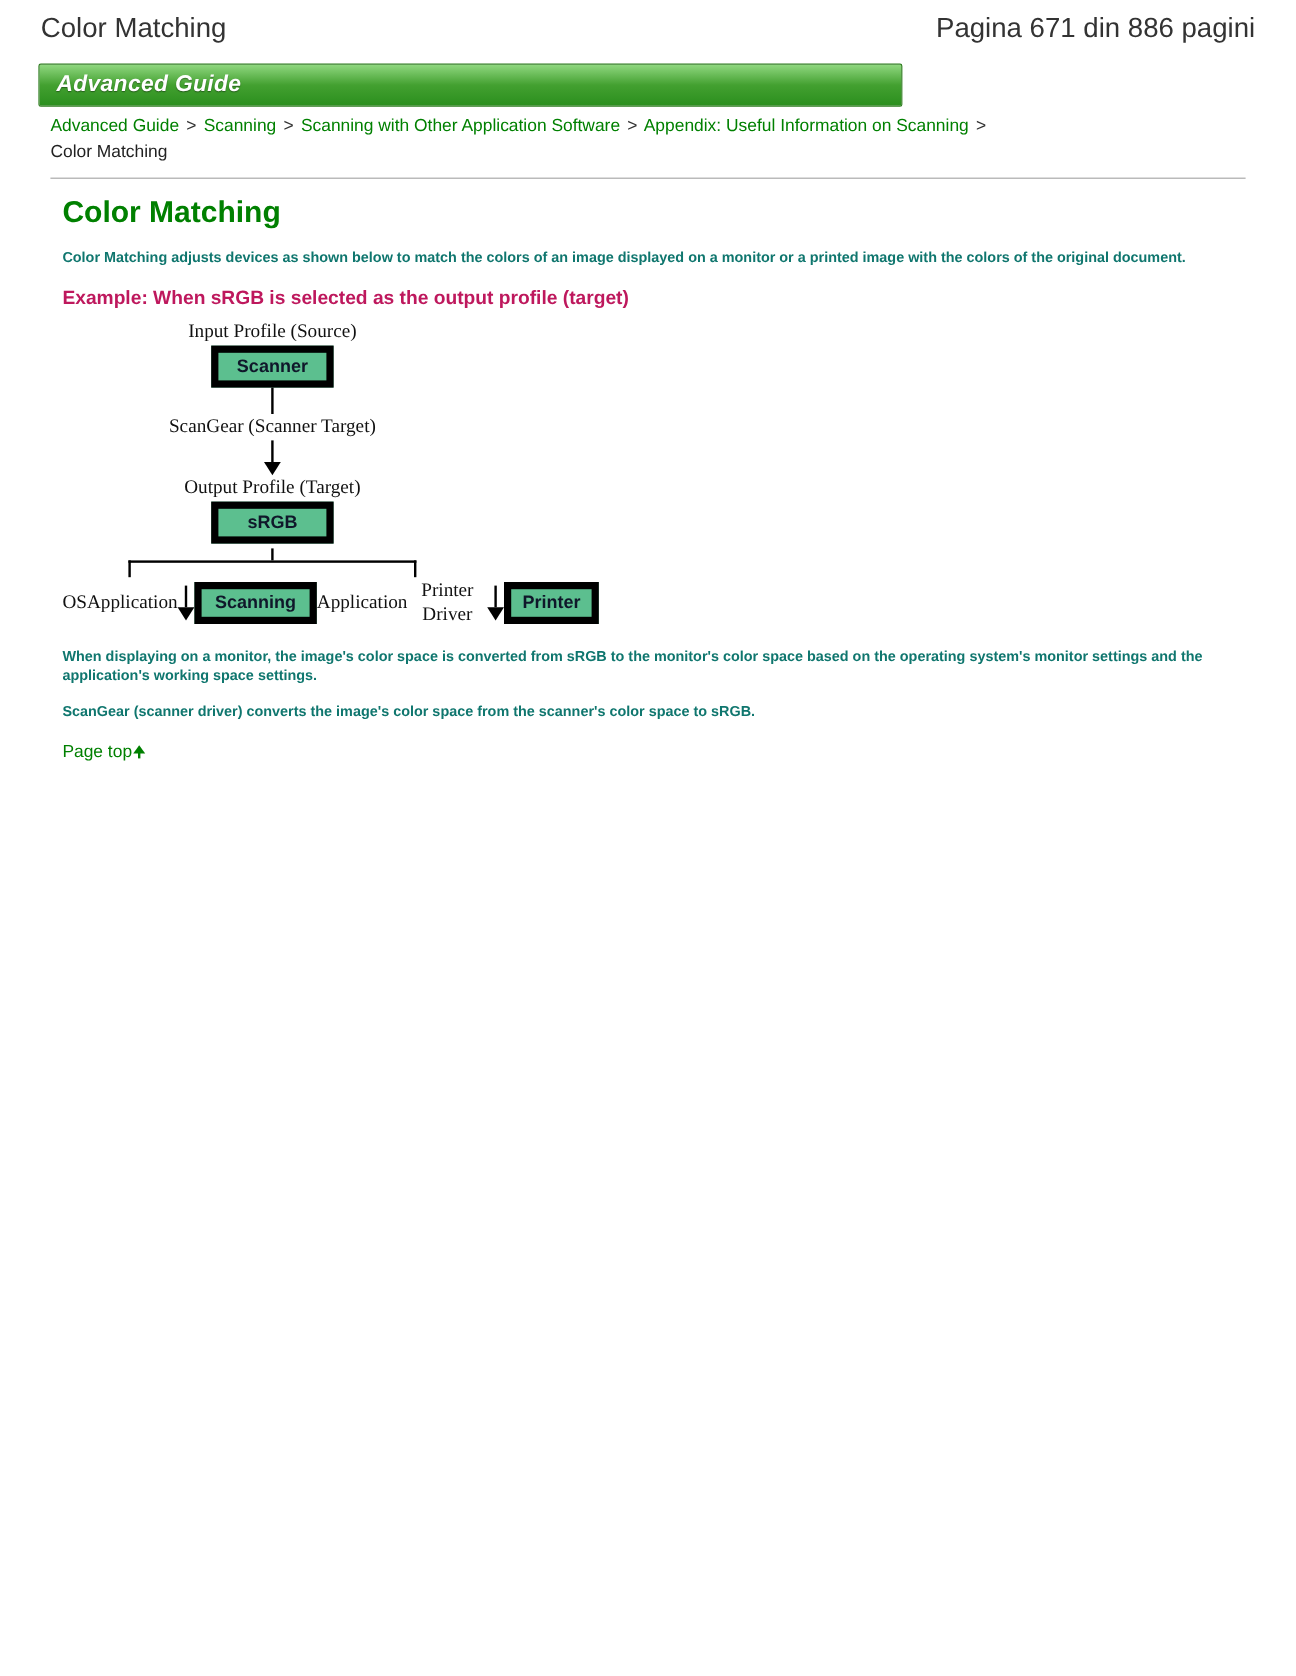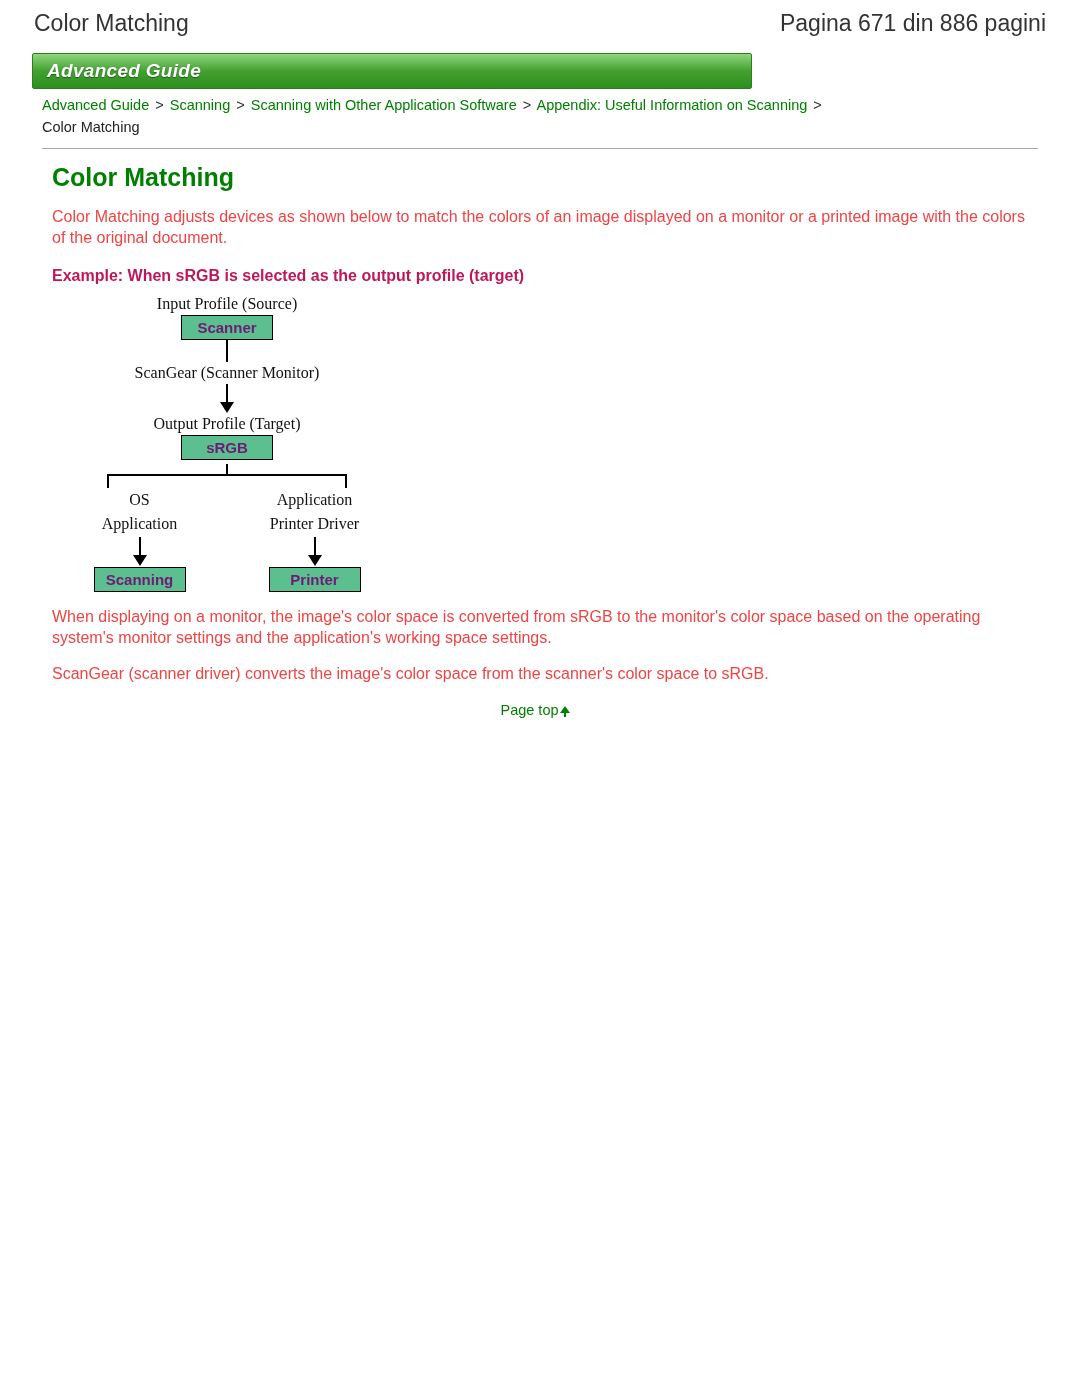--- a/index.html
+++ b/index.html
@@ -59,46 +59,47 @@
   .content {
     padding: 0 20px;
   }
   h1.title {
     color: #008000;
     font-size: 25px;
     font-weight: bold;
     margin: 10px 0 14px 0;
   }
   p.desc {
-    font-size: 16px;
+    font-size: 12px;
     line-height: 1.35;
     margin: 4px 0 14px 0;
-    color: #ef4444;
+    color: #0f766e;
+    font-weight: bold;
   }
   .subhead {
     font-size: 16px;
     font-weight: bold;
     margin: 18px 0 10px 0;
     color: #be185d;
   }
   .diagram {
     width: 350px;
     margin-bottom: 14px;
   }
   .dlabel {
     text-align: center;
     font-size: 16px;
     color: #111;
     margin: 2px 0 2px 0;
     font-family: Liberation Serif, serif;
   }
   .gbox {
     background: #5cbf8f;
-    border: 1px solid #000000;
-    color: #701a75;
+    border: 6px solid #000000;
+    color: #0f172a;
     font-weight: bold;
     font-size: 15px;
     text-align: center;
     padding: 3px 0;
     width: 90px;
     margin: 0 auto;
   }
   .vbar {
     width: 2px;
     height: 22px;
@@ -141,29 +142,28 @@
     background: #000;
     margin: 0 auto;
   }
   .two-col {
     display: flex;
     gap: 0;
   }
   .col {
     flex: 1;
     display: flex;
-    flex-direction: column;
     align-items: center;
     justify-content: flex-end;
   }
   .col .dlabel {
     line-height: 1.25;
   }
   .pagetop {
-    text-align: center;
+    text-align: left;
     font-size: 14.5px;
     margin: 18px 10px 0 0;
   }
   .pagetop a {
     color: #008000;
     text-decoration: none;
   }
   .up-icon {
     display: inline-block;
     position: relative;
@@ -226,21 +226,21 @@
 
     <p class="desc">Color Matching adjusts devices as shown below to match the colors of an image displayed on a monitor or a printed image with the colors of the original document.</p>
 
     <div class="subhead">Example: When sRGB is selected as the output profile (target)</div>
 
     <div class="diagram">
 
       <div class="dlabel">Input Profile (Source)</div>
       <div class="gbox">Scanner</div>
       <div class="vbar"></div>
-      <div class="dlabel">ScanGear (Scanner Monitor)</div>
+      <div class="dlabel">ScanGear (Scanner Target)</div>
       <div class="arrow">
           <div class="shaft"></div>
           <div class="head"></div>
         </div>
       <div class="dlabel">Output Profile (Target)</div>
       <div class="gbox">sRGB</div>
 
       <div class="splitwrap">
         <div class="stub"></div>
         <div class="splitbar"></div>

